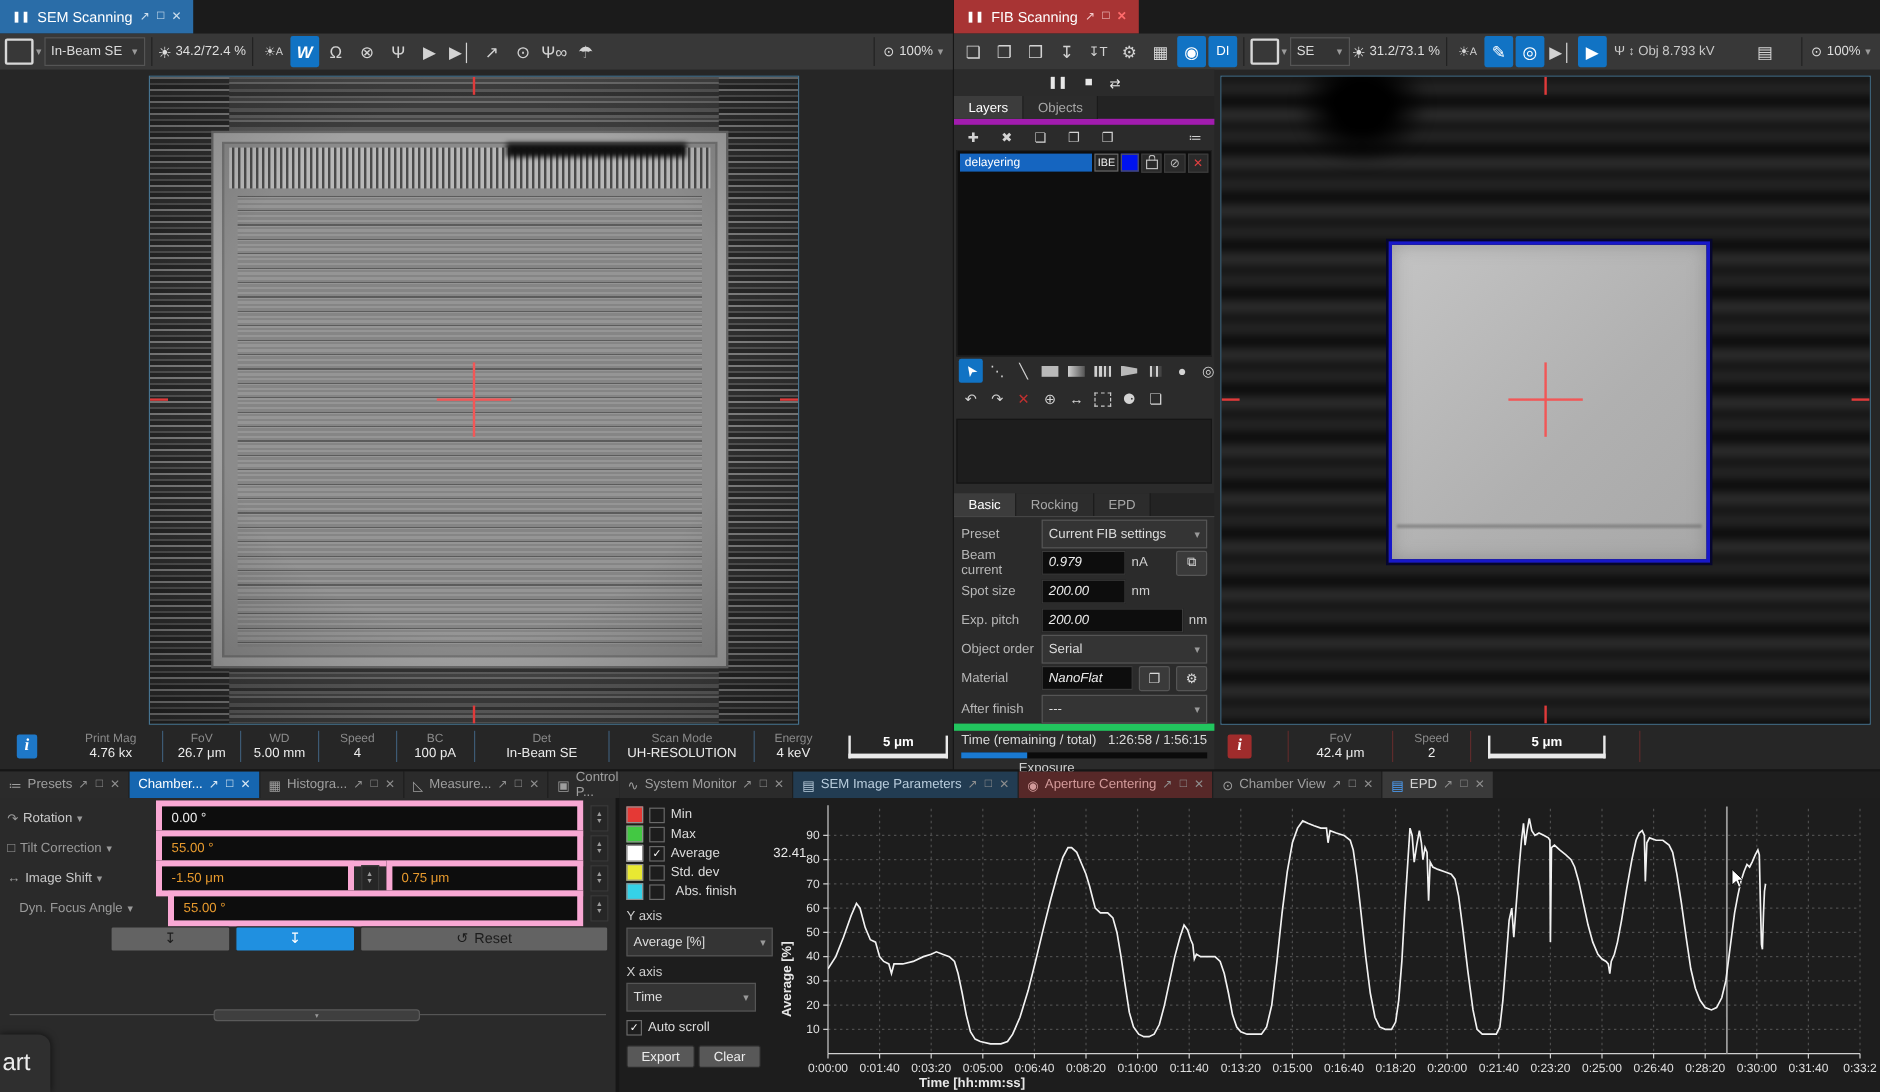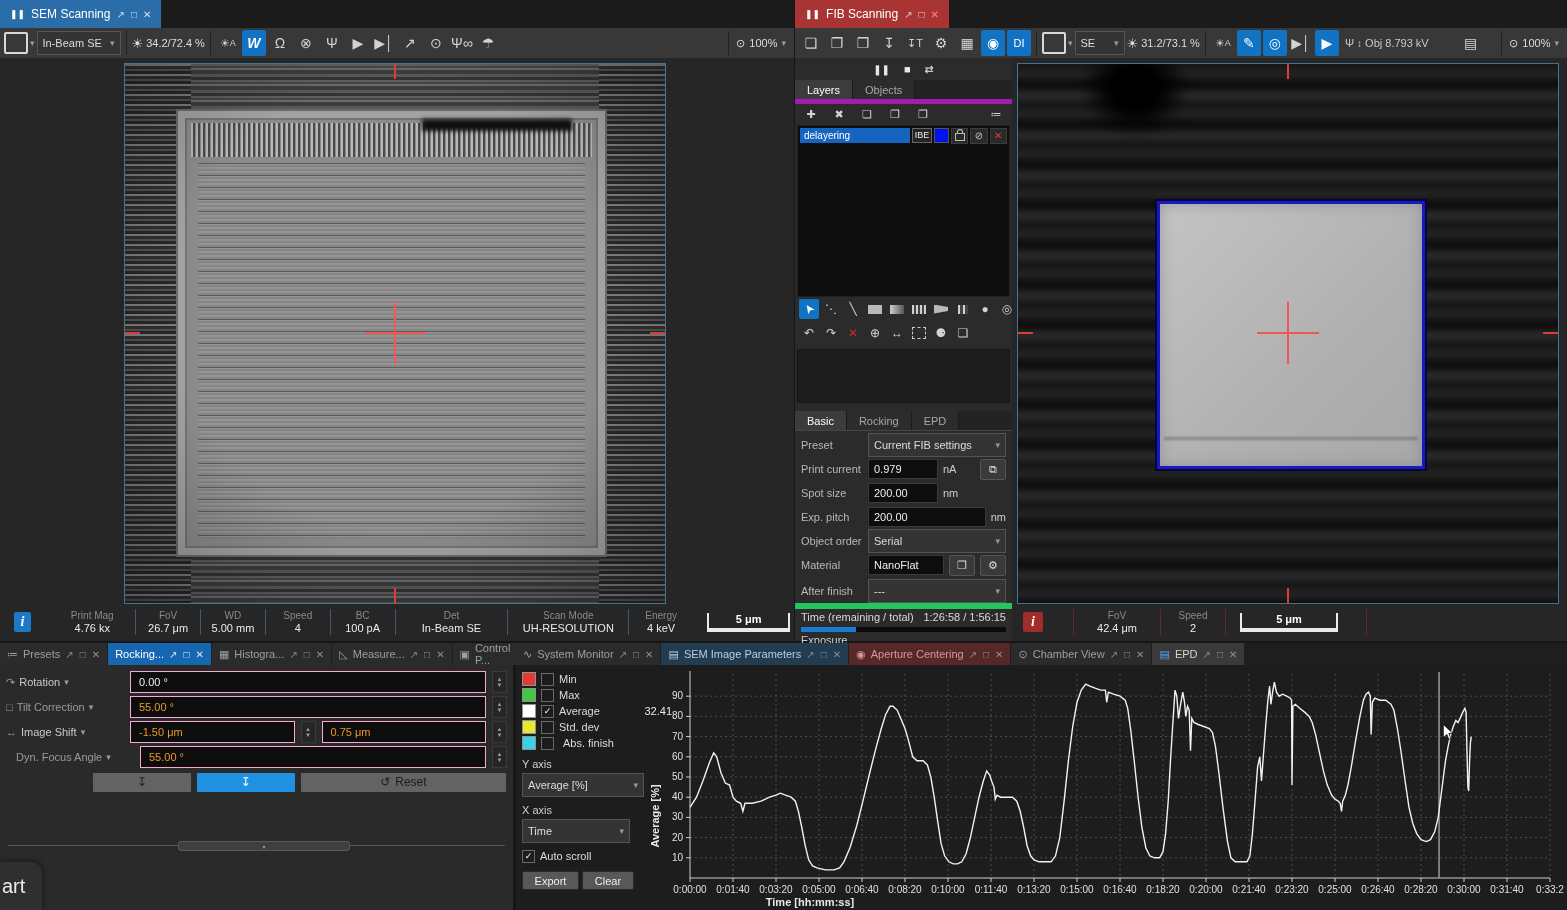--- a/index.html
+++ b/index.html
@@ -79,41 +79,41 @@
   .shape.grad{background:linear-gradient(90deg,#cfcfcf,#555);}
   .shape.stripes{background:repeating-linear-gradient(90deg,#cfcfcf 0 2px,#444 2px 4px);}
   .shape.wedge{clip-path:polygon(0 0,100% 28%,100% 72%,0 100%);}
   .shape.stripes2{width:10px;background:repeating-linear-gradient(90deg,#cfcfcf 0 2px,#444 2px 5px);}
   .marquee{width:12px;height:10px;border:1px dashed #c9c9c9;}
   .propbox{height:52px;background:#1d1d1d;border:1px solid #151515;margin:4px 2px;}
   .ptabs{display:flex;height:19px;background:#232323;border-bottom:1px solid #454545;margin-top:8px;}
   .form{padding:4px 6px;display:flex;flex-direction:column;gap:4px;}
   .frow{display:flex;align-items:center;gap:5px;height:20px;}
   .flab{width:62px;color:#b8b8b8;font-size:11px;flex:none;}
-  .ti{background:#0d0d0d;border:1px solid #3a3a3a;color:#ededed;height:18px;line-height:18px;padding:0 5px;font-size:11px;}
+  .ti{background:#0d0d0d;border:1px solid #3a3a3a;color:#ededed;height:18px;line-height:18px;padding:0 5px;font-size:11px;font-style:italic;}
   .unit{color:#cfcfcf;}
   .mbtn{width:24px;height:19px;background:#3a3a3a;border:1px solid #555;display:flex;align-items:center;justify-content:center;color:#d8d8d8;font-size:11px;border-radius:2px;}
   .afrow{display:flex;align-items:center;gap:5px;height:20px;padding:0 6px;margin-top:2px;}
   .timerow{display:flex;justify-content:space-between;padding:2px 6px;color:#d9d9d9;border-top:6px solid #22c55e;margin-top:2px;}
   .prog{height:5px;background:#0b0b0b;margin:2px 6px 0 6px;position:relative;}
   .prog .fill{position:absolute;left:0;top:0;bottom:0;background:#1a7ad2;}
-  .explab{padding:2px 6px;color:#cfcfcf;}
+  .explab{padding:2px 6px;color:#cfcfcf;margin-left:48px;}
   
   .tabbar{position:absolute;left:0;top:0;right:0;height:22px;background:#1e1e1e;display:flex;align-items:stretch;gap:1px;}
   .btab{display:flex;align-items:center;gap:5px;padding:0 7px;background:#2b2b2b;color:#9f9f9f;font-size:11px;}
   .btab .tctl{color:#8f8f8f;}
   .btab.on{background:#1666b0;color:#fff;}
   .btab.on .tctl{color:#dceaf5;}
   .btab.bluet{background:#223c52;color:#b9cddd;}
   .btab.redt{background:#572828;color:#d29a9a;}
   .btab.lite{background:#3a3a3a;color:#d5d5d5;}
   .grow{position:absolute;left:6px;height:22px;display:flex;align-items:center;gap:6px;}
   .glab{width:118px;display:flex;align-items:center;gap:4px;color:#c9c9c9;}
   .glab .gic{color:#9a9a9a;font-size:11px;}
-  .gfield{background:#0d0d0d;border:1px solid #f9a8d4;height:20px;display:flex;align-items:center;padding:0 8px;color:#ededed;position:relative;}
+  .gfield{background:#0d0d0d;border:5px solid #f9a8d4;height:20px;display:flex;align-items:center;padding:0 8px;color:#ededed;position:relative;}
   .gfield.orange{color:#e79a2e;}
   .spin{width:13px;height:20px;background:#262626;border:1px solid #3a3a3a;display:flex;flex-direction:column;align-items:center;justify-content:center;color:#9a9a9a;font-size:6px;line-height:6px;}
   .gbtn{height:19px;background:#636363;border:1px solid #2a2a2a;display:flex;align-items:center;justify-content:center;color:#1c1c1c;font-size:12px;border-radius:2px;}
   .gbtn.blue{background:#2090e0;color:#fff;}
   .hslider{position:absolute;left:8px;right:8px;height:1px;background:#555;}
   .hhandle{position:absolute;left:170px;width:170px;top:-4px;height:8px;background:#3f3f3f;border:1px solid #5a5a5a;border-radius:3px;display:flex;align-items:center;justify-content:center;color:#9a9a9a;font-size:6px;}
   
   .legend{position:absolute;left:6px;top:28px;width:122px;}
   .lgrow{display:flex;align-items:center;gap:5px;height:16px;}
   .sw{width:12px;height:12px;border:1px solid #909090;flex:none;}
@@ -377,21 +377,21 @@
     </div>
     <div class="form">
       <div class="frow">
         <span class="flab">Preset</span>
         <div class="dd" style="flex:1;">
           <span>Current FIB settings</span>
             <span class="caret">▾</span>
         </div>
       </div>
       <div class="frow">
-        <span class="flab">Print current</span>
+        <span class="flab">Beam current</span>
         <span class="ti" style="width:58px;">0.979</span>
         <span class="unit">nA</span>
         <span class="spacer"></span>
         <span class="mbtn">⧉</span>
       </div>
       <div class="frow">
         <span class="flab">Spot size</span>
         <span class="ti" style="width:58px;">200.00</span>
         <span class="unit">nm</span>
       </div>
@@ -468,21 +468,21 @@
     <span class="btab">
       <span>≔</span>
       <span>Presets</span>
       <span class="tctl">
           <span>↗</span>
           <span>□</span>
           <span>✕</span>
         </span>
     </span>
     <span class="btab on">
-      <span>Rocking...</span>
+      <span>Chamber...</span>
       <span class="tctl">
           <span>↗</span>
           <span>□</span>
           <span>✕</span>
         </span>
     </span>
     <span class="btab">
       <span>▦</span>
       <span>Histogra...</span>
       <span class="tctl">

